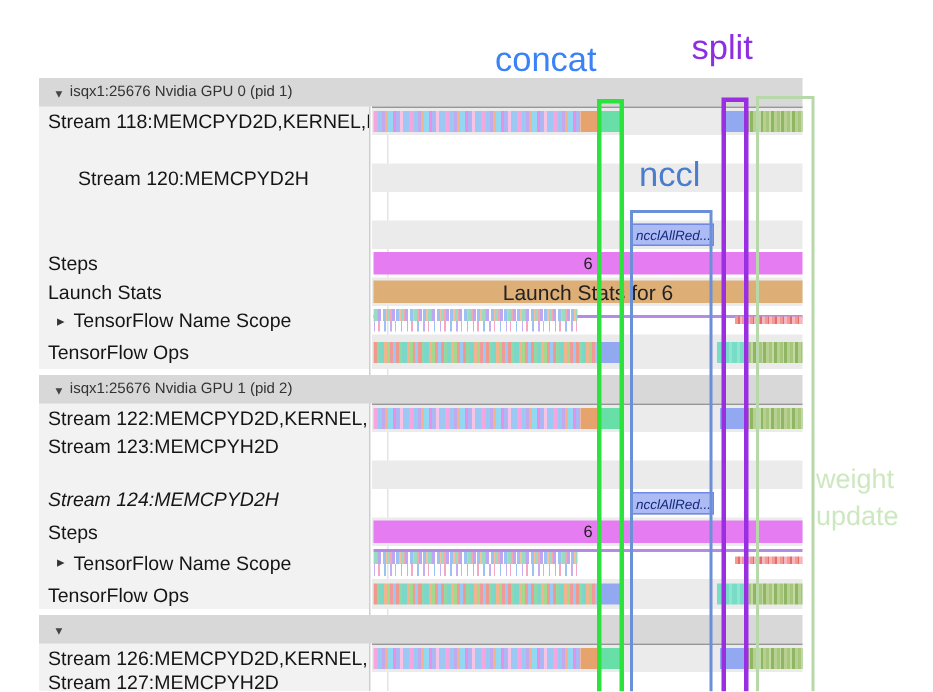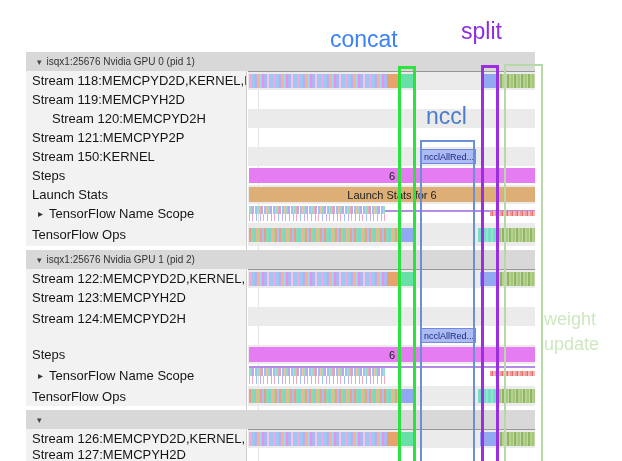--- a/index.html
+++ b/index.html
@@ -34,24 +34,24 @@
   .tealStripe{background:repeating-linear-gradient(90deg,#79dcc6 0 3px,#8ee6d2 3px 5px);}
   .denseTicks{background:repeating-linear-gradient(90deg,#98dcc2 0 2px,#f4a8b4 2px 3px,
     #bea6f2 3px 5px,#ffffff 5px 6px,#9cc2f2 6px 8px,#f4c0a0 8px 9px);}
   .sparseTicks{background:repeating-linear-gradient(90deg,#c6aef2 0 1px,transparent 1px 3px,
     #f4a8c4 3px 4px,transparent 4px 7px,#9cc2f2 7px 8px,transparent 8px 11px);}
   .pinkbar{background:repeating-linear-gradient(90deg,#f29a92 0 2px,#e56e62 2px 3px,#f4b8c4 3px 5px);}
   .hline{background:#b48ce6;}
   .stepsbar{left:249px;width:286px;height:15px;background:#e57cf2;display:flex;
     align-items:center;justify-content:center;font-size:11px;color:#222;}
   .launchbar{left:249px;width:286px;height:15px;background:#ddae76;display:flex;
-    align-items:center;justify-content:center;font-size:11px;color:#222;}
+    align-items:center;justify-content:center;font-size:14px;color:#222;}
   .ncclbar{left:420px;width:56px;height:15px;background:#adbbf5;border:1px solid #7287e2;
     box-sizing:border-box;display:flex;align-items:center;font-size:9px;color:#16297a;
-    padding-left:3px;white-space:nowrap;overflow:hidden;}
+    padding-left:3px;white-space:nowrap;overflow:hidden;font-style:italic;}
   
   .abox{position:absolute;box-sizing:border-box;z-index:3;pointer-events:none;}
   .box-concat{left:398px;top:66px;width:18px;height:400px;border:3px solid #2be33c;}
   .box-split{left:481px;top:65px;width:18px;height:401px;border:3px solid #9a2fe2;}
   .box-nccl{left:420px;top:140px;width:55px;height:326px;border:2px solid #6b90d8;}
   .box-weight{left:504px;top:64px;width:39px;height:402px;border:2px solid #b7d8a8;}
   .atext{position:absolute;z-index:4;pointer-events:none;font-size:23px;}
   .t-concat{left:330px;top:26px;color:#3b82f6;}
   .t-split{left:461px;top:18px;color:#8d2ee2;}
   .t-nccl{left:426px;top:103px;color:#4a7dcc;}
@@ -90,31 +90,22 @@
     <span class="tri">▾</span>
     <span>isqx1:25676 Nvidia GPU 1 (pid 2)</span>
   </div>
   <div class="hdr" style="top:410px;">
     <span class="tri">▾</span>
   </div>
 
   <div class="rowlbl" style="top:71px;height:19px;">
       <span>Stream 118:MEMCPYD2D,KERNEL,ME</span>
     </div>
-  <div class="rowlbl" style="top:90px;height:19px;">
-      <span>Stream 119:MEMCPYH2D</span>
-    </div>
   <div class="rowlbl" style="top:109px;height:19px;margin-left:20px;">
       <span>Stream 120:MEMCPYD2H</span>
-    </div>
-  <div class="rowlbl" style="top:128px;height:19px;">
-      <span>Stream 121:MEMCPYP2P</span>
-    </div>
-  <div class="rowlbl" style="top:147px;height:19px;">
-      <span>Stream 150:KERNEL</span>
     </div>
   <div class="rowlbl" style="top:166px;height:19px;">
       <span>Steps</span>
     </div>
   <div class="rowlbl" style="top:185px;height:19px;">
       <span>Launch Stats</span>
     </div>
   <div class="rowlbl" style="top:204px;height:19px;padding-left:0;">
     <span class="tri">▸</span>
     <span>TensorFlow Name Scope</span>
@@ -122,21 +113,21 @@
   <div class="rowlbl" style="top:223px;height:23px;">
       <span>TensorFlow Ops</span>
     </div>
 
   <div class="rowlbl" style="top:269px;height:19px;">
       <span>Stream 122:MEMCPYD2D,KERNEL,MI</span>
     </div>
   <div class="rowlbl" style="top:288px;height:19px;">
       <span>Stream 123:MEMCPYH2D</span>
     </div>
-  <div class="rowlbl" style="top:309px;height:19px;">
+  <div class="rowlbl" style="top:323px;height:19px;font-style:italic;">
       <span>Stream 124:MEMCPYD2H</span>
     </div>
   <div class="rowlbl" style="top:345px;height:19px;">
       <span>Steps</span>
     </div>
   <div class="rowlbl" style="top:364px;height:22px;padding-left:0;">
     <span class="tri">▸</span>
     <span>TensorFlow Name Scope</span>
   </div>
   <div class="rowlbl" style="top:386px;height:20px;">

